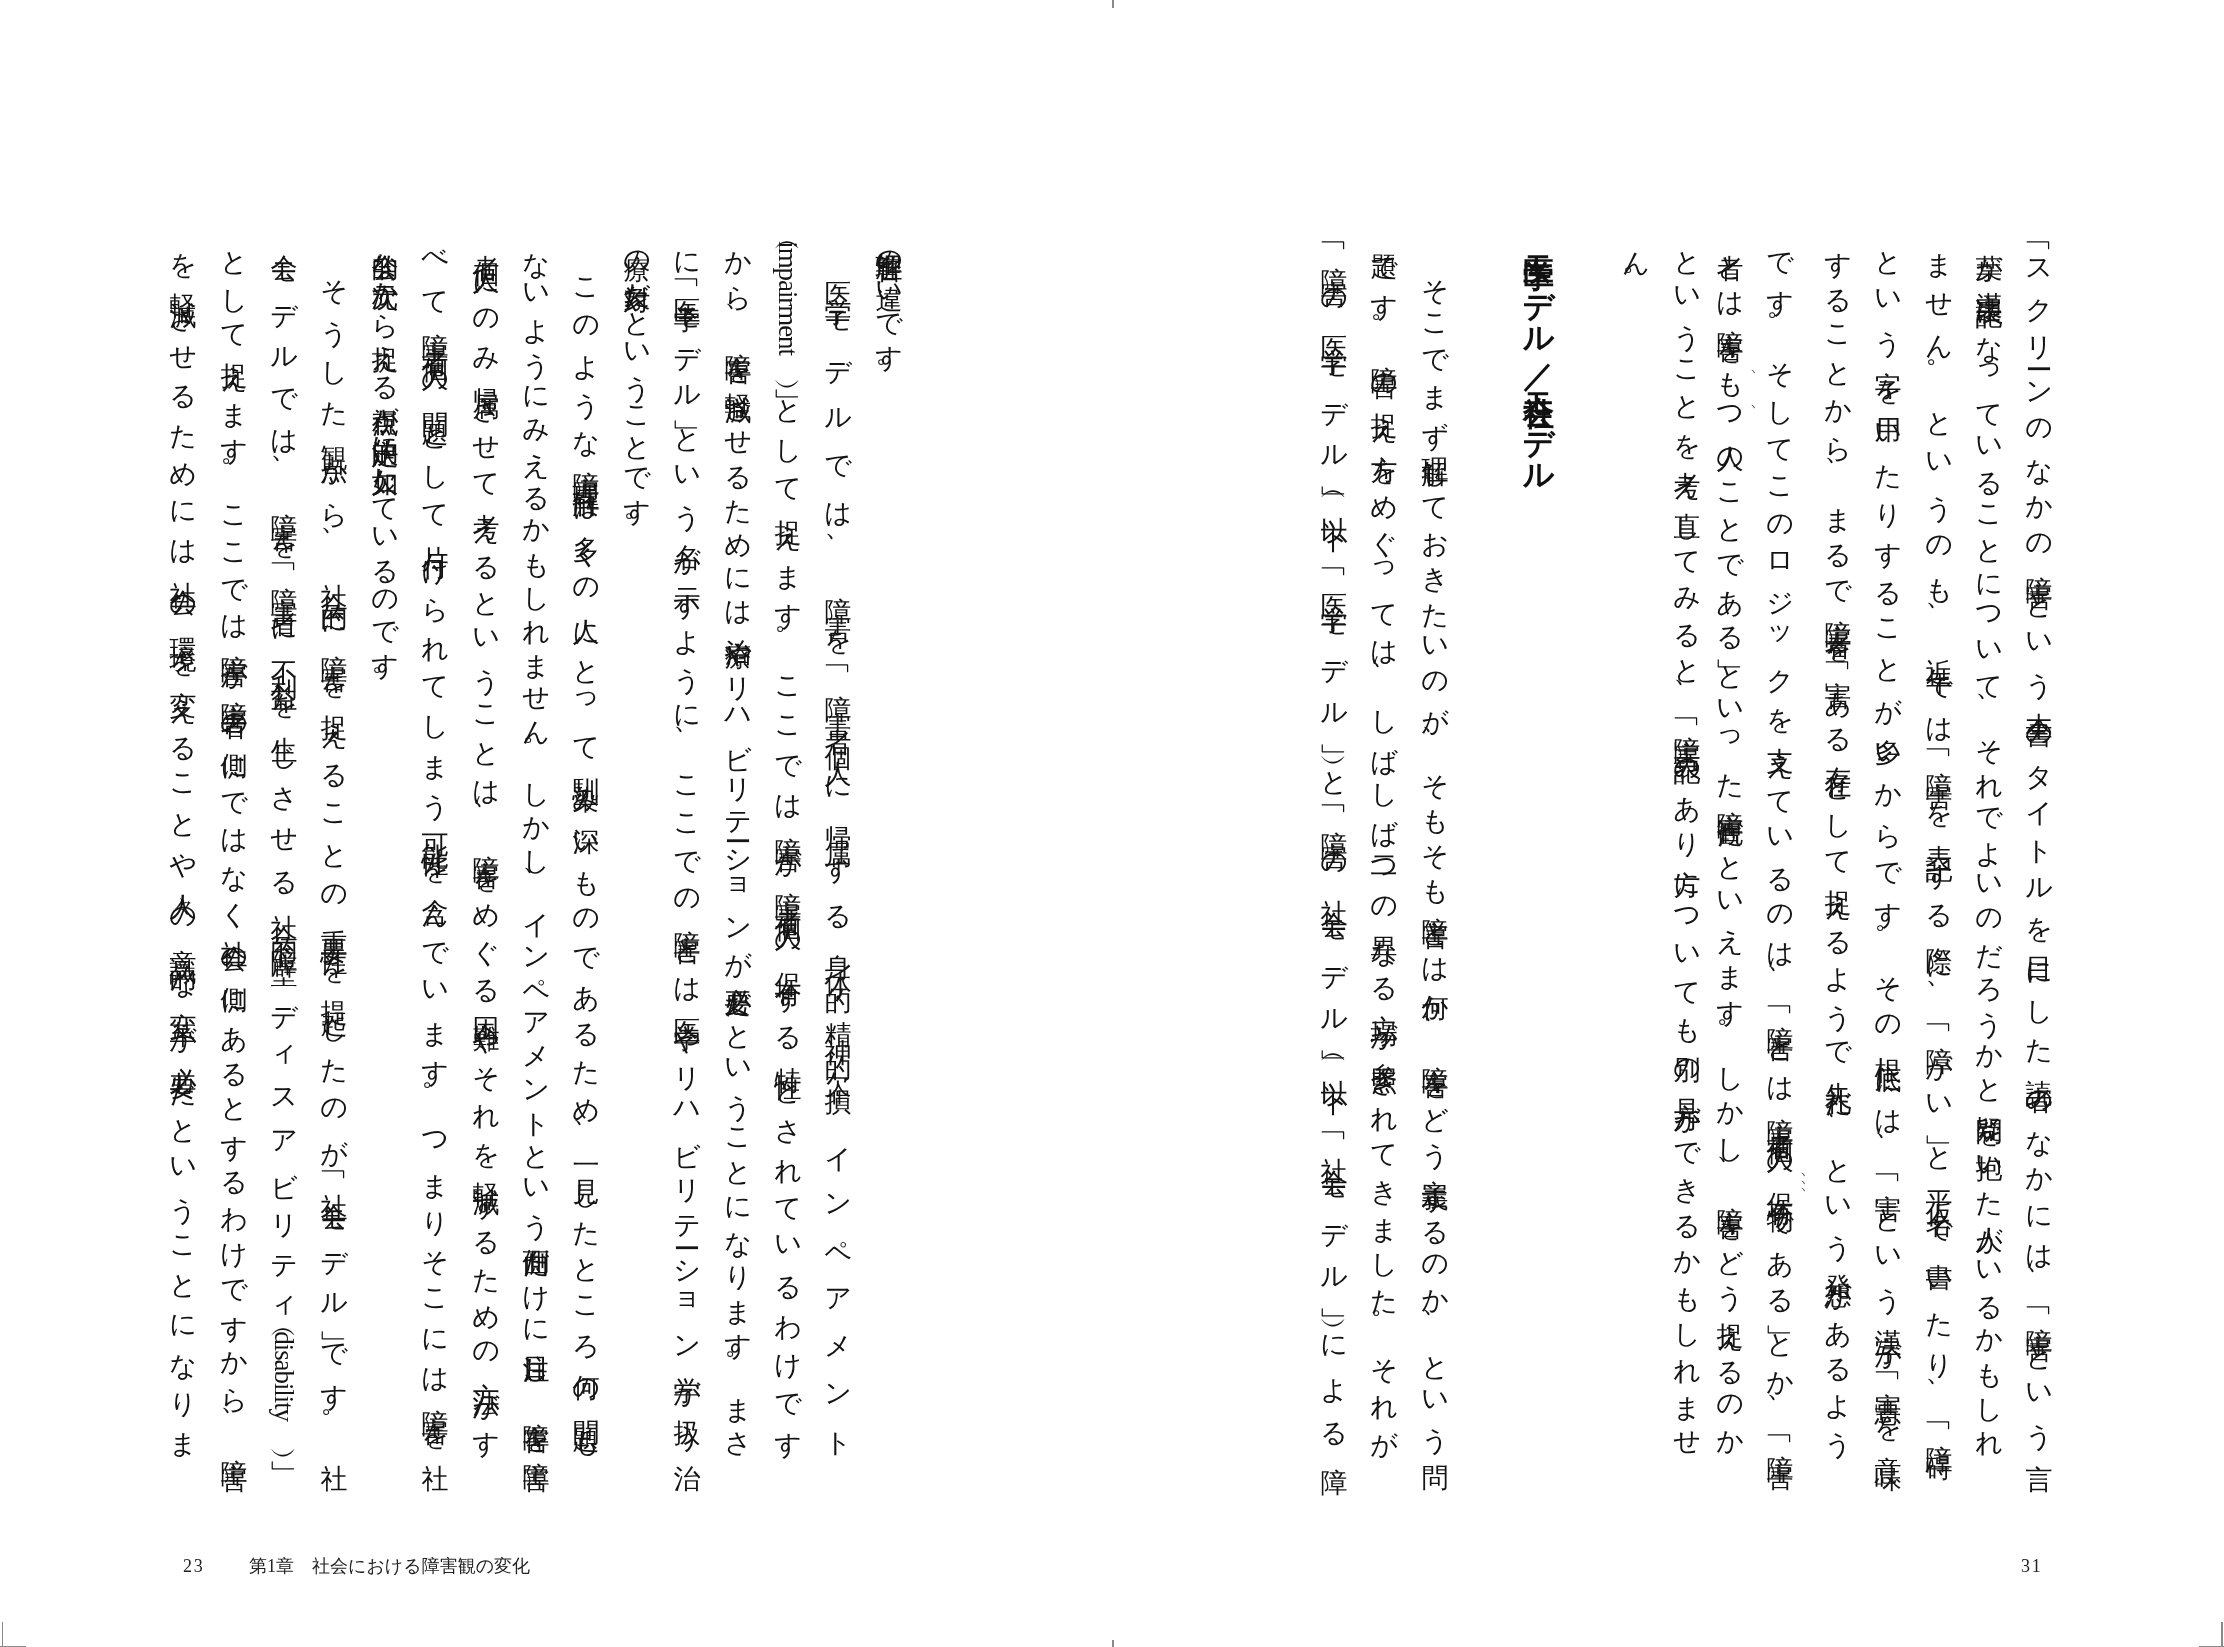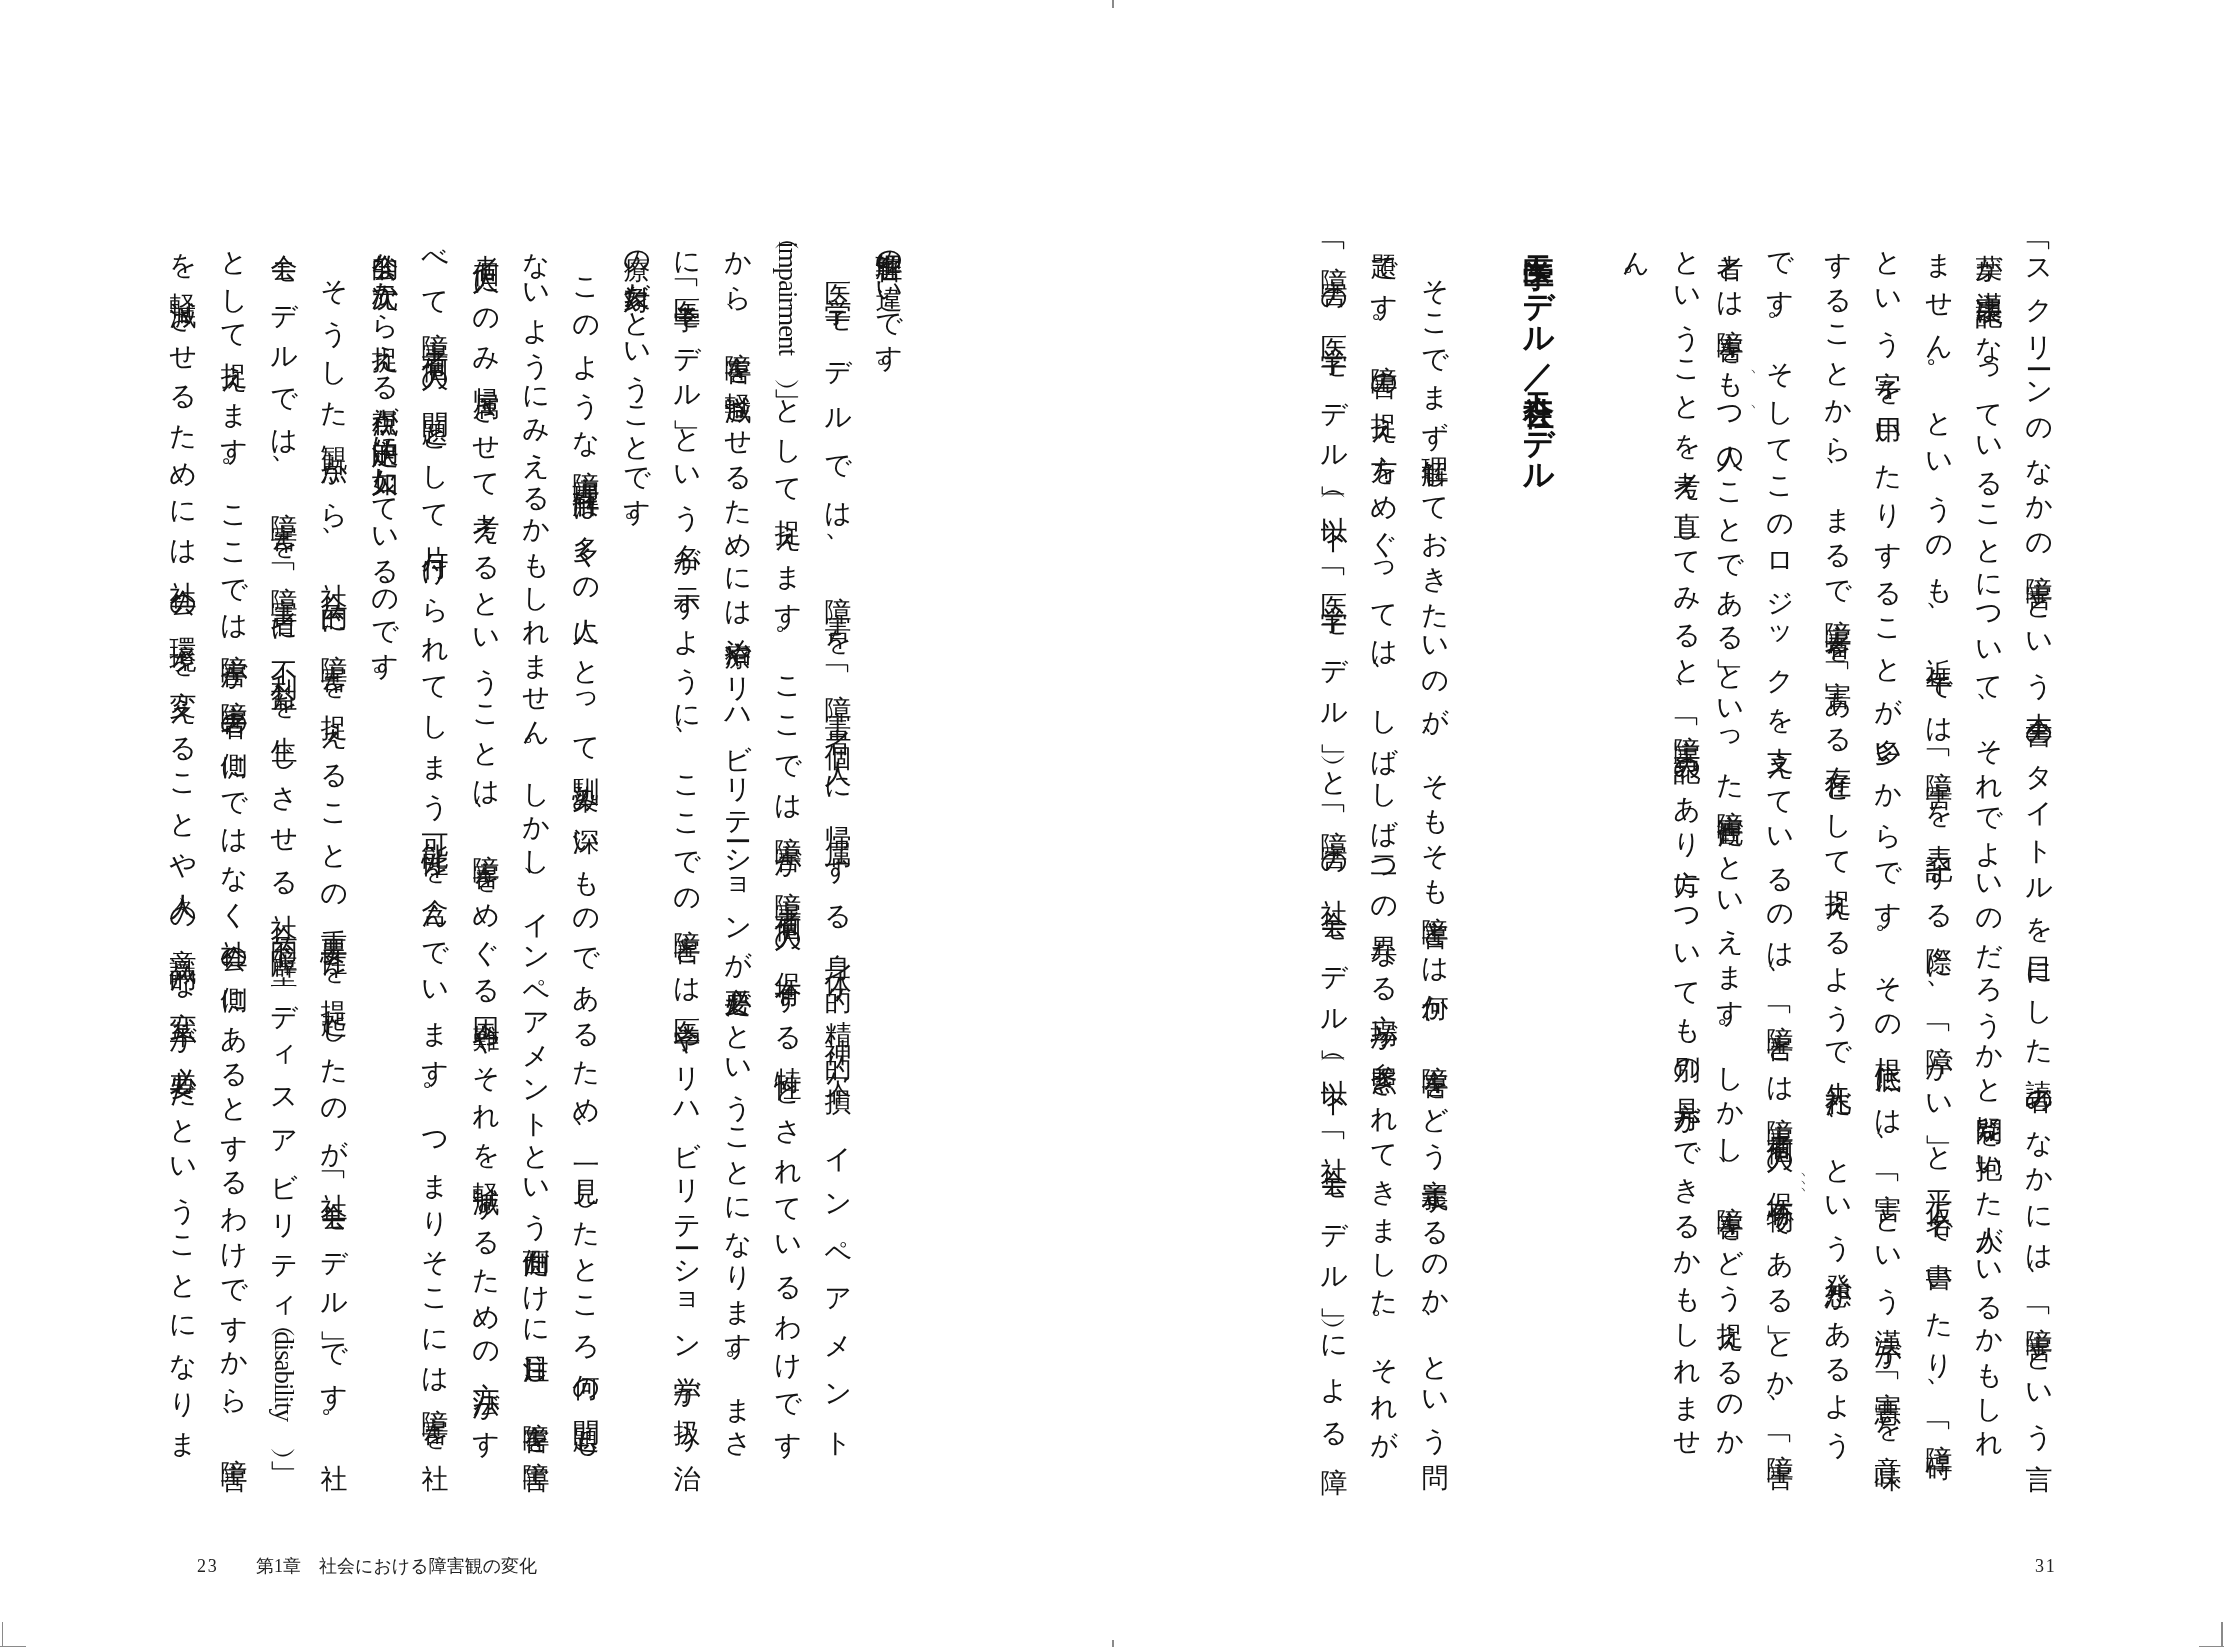--- a/index.html
+++ b/index.html
@@ -58,21 +58,21 @@
 
     .folio {
       position: absolute;
       top: 1555px;
       font-family: "Liberation Serif", "DejaVu Serif", serif;
       font-size: 18px;
       line-height: 22.6px;
       color: #222222;
       white-space: nowrap;
     }
-    .folio.num { letter-spacing: 1.7px; margin-left: 14px; }
+    .folio.num { letter-spacing: 1.7px; }
 
     .crop { position: absolute; background: #8a8a8a; }
   </style>
 </head>
 <body>
 
 <div class="spread">
 
   <div class="crop" style="left:1112px; top:0; width:1.7px; height:7.8px;"></div>
   <div class="crop" style="left:1112px; top:1640px; width:1.7px; height:7.8px;"></div>
@@ -92,21 +92,21 @@
     <div class="ln j" style="left:511px;">ないようにみえるかもしれません。しかし、インペアメントという側面だけに注目し、障害を障害</div>
     <div class="ln j" style="left:461px;">者個人にのみ帰属させて考えるということは、障害をめぐる困難やそれを軽減するための方法がす</div>
     <div class="ln j" style="left:410px;">べて障害者個人の問題として片付けられてしまう可能性を含んでいます。つまりそこには障害を社</div>
     <div class="ln" style="left:360px;">会的な次元から捉える視点が決定的に欠如しているのです。</div>
     <div class="ln j ind" style="left:309px;">そうした観点から、社会的に障害を捉えることの重要性を提起したのが「社会モデル」です。社</div>
     <div class="ln j tight" style="left:259px;">会モデルでは、障害を「障害者に不利益を生じさせる社会的障壁＝ディスアビリティ（disability）」</div>
     <div class="ln j" style="left:209px;">として捉えます。ここでは障害が障害者の側にではなく社会の側にあるとするわけですから、障害</div>
     <div class="ln j" style="left:158px;">を軽減させるためには社会の環境を変えることや人々の意識的な変革が必要だということになりま</div>
 
     <div class="folio num" style="left:183px;">23</div>
-    <div class="folio" style="left:256px;">第1章　社会における障害観の変化</div>
+    <div class="folio" style="left:249px;">第1章　社会における障害観の変化</div>
   </div>
 
   <div class="page page-right" style="left:0; width:2225px;">
     <div class="ln j" style="left:2014px;">「スクリーンのなかの障害」という本書のタイトルを目にした読者のなかには、「障害」という言</div>
     <div class="ln j" style="left:1964px;">葉が漢字表記になっていることについて、それでよいのだろうかと疑問を抱いた人がいるかもしれ</div>
     <div class="ln j tight" style="left:1914px;">ません。というのも、近年では「障害」を表記する際に、「障がい」と平仮名で書いたり、「障碍」</div>
     <div class="ln j" style="left:1863px;">という字を用いたりすることが多いからです。その根底には、「害」という漢字が「害悪」を意味</div>
     <div class="ln j" style="left:1813px;">することから、まるで障害者を「害」ある存在として捉えるようで失礼だ、という発想があるよう</div>
     <div class="ln j tight" style="left:1762px;">
       <span>です。そしてこのロジックを支えているのは、「障害とは障害者個人の</span><span class="emph">保有物</span><span>である」とか、「障害</span>

